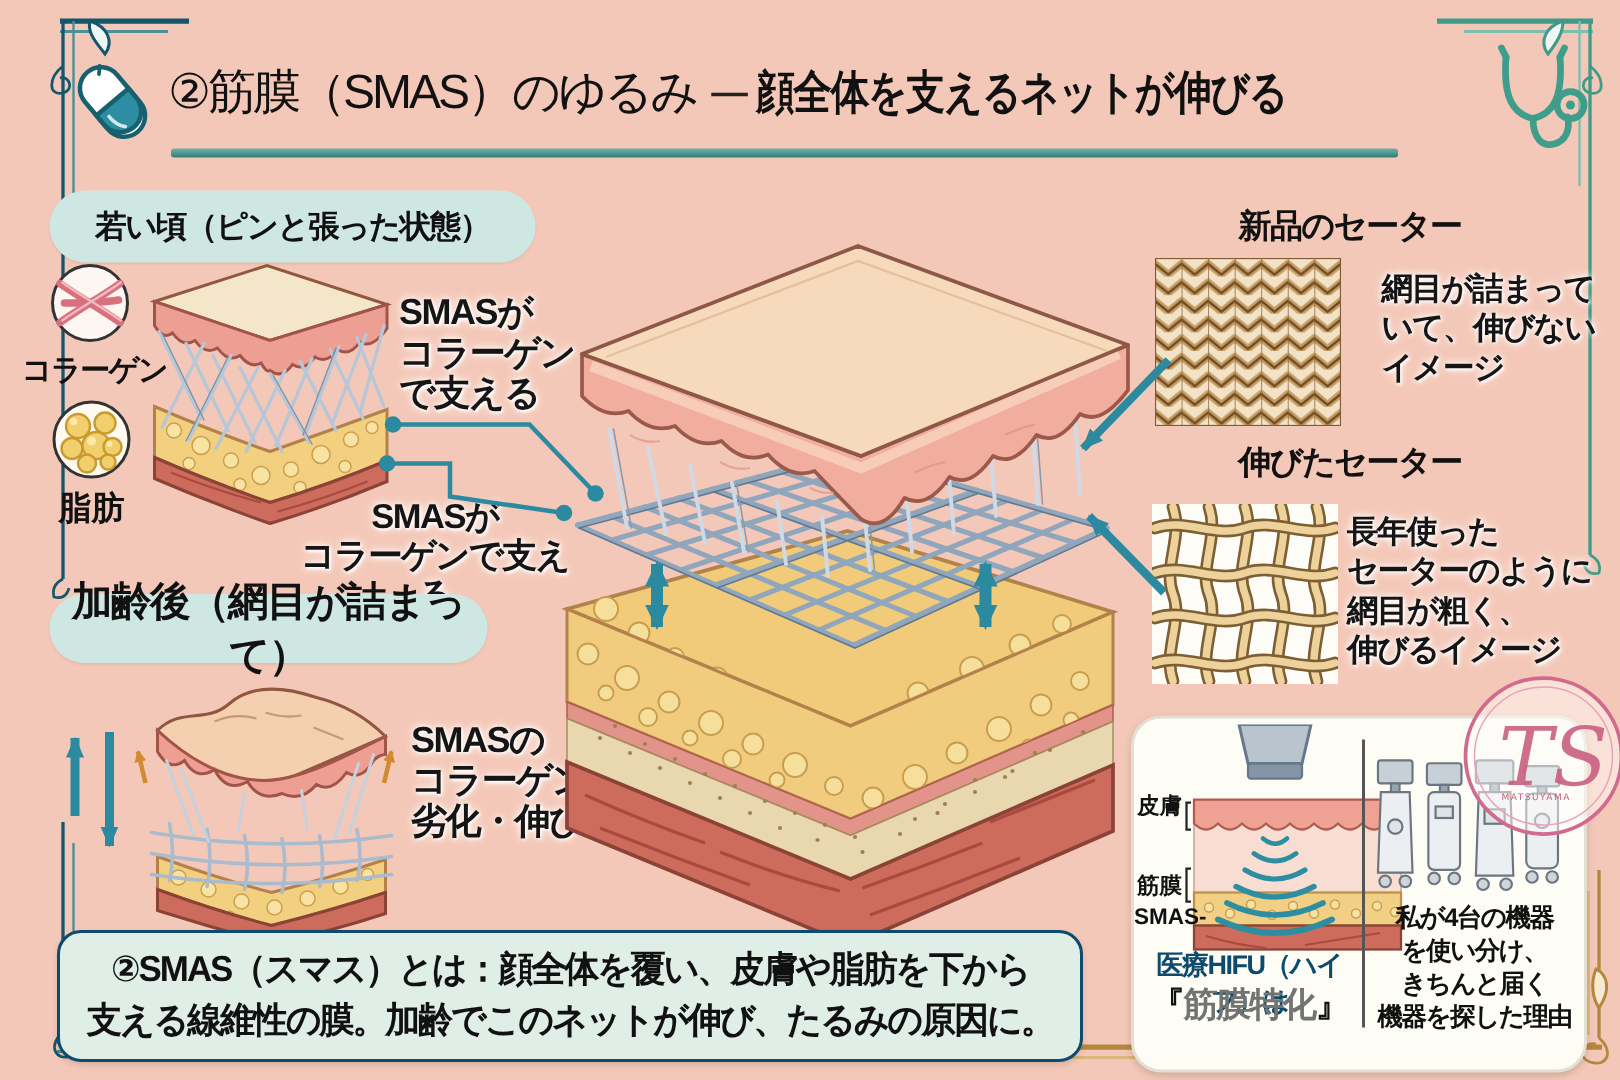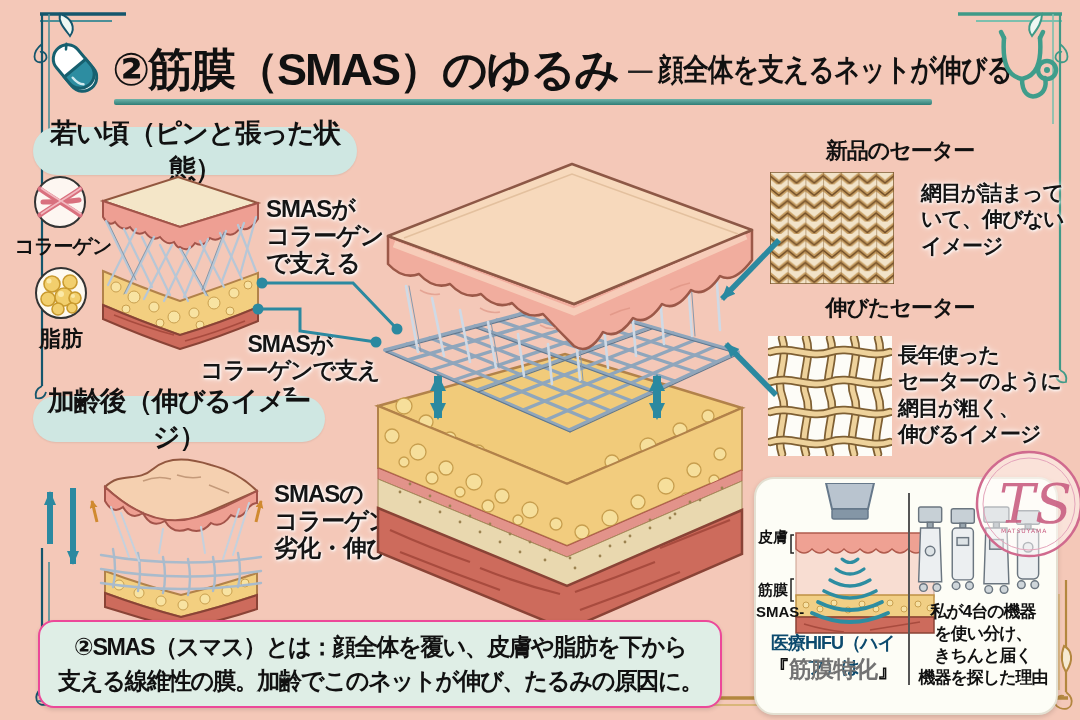--- a/index.html
+++ b/index.html
@@ -3,35 +3,35 @@
 <meta charset="utf-8">
 <style>
   html,body{margin:0;padding:0;}
   body{font-family:"Liberation Sans","DejaVu Sans",sans-serif;}
   #canvas{position:relative;width:1080px;height:720px;background:#f4c8b8;overflow:hidden;}
   .abs{position:absolute;}
   .pre{white-space:pre-line;}
   .halo{text-shadow:0 0 4px rgba(255,255,255,.95),0 0 7px rgba(255,255,255,.8),1px 1px 2px rgba(255,255,255,.9);}
   
   .title-row{left:112px;top:40px;display:flex;align-items:center;color:#111;}
-  .title-main{font-size:45px;font-weight:bold;letter-spacing:-2px;white-space:nowrap;}
+  .title-main{font-size:32px;font-weight:normal;letter-spacing:-2px;white-space:nowrap;}
   .title-dash{font-size:34px;font-weight:bold;margin:0 6px 0 10px;color:#222;}
   .title-sub{font-size:31px;font-weight:bold;white-space:nowrap;transform:scaleX(.83);transform-origin:left center;letter-spacing:-1px;}
   .underline{left:114px;top:99px;width:818px;height:6px;background:linear-gradient(180deg,#6fb3a9,#2f7d76);border-radius:2px;}
   
   .pill{background:#cfe7e2;border-radius:26px;color:#111;font-weight:bold;text-align:center;display:flex;align-items:center;justify-content:center;box-shadow:0 1px 2px rgba(0,0,0,.08);}
-  .pill-young{left:33px;top:127px;width:324px;height:48px;font-size:27px;letter-spacing:-1px;}
+  .pill-young{left:33px;top:127px;width:324px;height:48px;font-size:21px;letter-spacing:-1px;}
   .pill-aged{left:33px;top:396px;width:292px;height:46px;font-size:27px;letter-spacing:-1px;}
   .legend-label{color:#111;font-weight:bold;text-align:center;}
   .callout{color:#151515;font-weight:bold;font-size:24px;line-height:1.12;letter-spacing:-1px;}
   
   .sweater-h{color:#111;font-weight:bold;font-size:22px;text-align:center;letter-spacing:-1px;}
   .sweater-d{color:#151515;font-weight:bold;font-size:21px;line-height:1.26;letter-spacing:-1px;}
   
-  .note-box{left:38px;top:620px;width:680px;height:84px;background:#dfeee6;border:2px solid #ec4899;border-radius:16px;box-shadow:0 2px 4px rgba(0,0,0,.12);display:flex;align-items:center;justify-content:center;}
+  .note-box{left:38px;top:620px;width:680px;height:84px;background:#dfeee6;border:2px solid #0c4a6e;border-radius:16px;box-shadow:0 2px 4px rgba(0,0,0,.12);display:flex;align-items:center;justify-content:center;}
   .note-text{font-size:24px;font-weight:bold;color:#111;line-height:1.4;text-align:center;letter-spacing:-1.4px;transform:scaleX(.97);}
   
   .hifu-card{left:754px;top:477px;width:300px;height:234px;background:#fdfdf6;border:2px solid #e3e0d2;border-radius:20px;box-shadow:0 2px 5px rgba(0,0,0,.15);}
   .hifu-label{position:absolute;font-size:15px;font-weight:bold;color:#111;}
   .hifu-divider{position:absolute;left:152px;top:14px;width:2px;height:192px;background:#555;}
   .hifu-cap1{position:absolute;left:2px;top:152px;width:150px;text-align:center;font-size:18px;font-weight:bold;color:#0c4a6e;letter-spacing:-1px;}
   .hifu-cap2{position:absolute;left:2px;top:175px;width:150px;text-align:center;font-size:23px;font-weight:bold;color:#111;letter-spacing:-1px;}
   .hl-orange{color:#737373;}
   .hifu-right-text{position:absolute;left:156px;top:122px;width:142px;text-align:center;font-size:17px;font-weight:bold;color:#111;line-height:1.3;letter-spacing:-1px;}
 </style>
@@ -180,21 +180,21 @@
         <path d="M134,57 L112,115"></path>
     </g>
   </svg>
 
   <div class="abs callout pre halo" style="left:266px;top:196px;">SMASが
 コラーゲン
 で支える</div>
   <div class="abs callout pre halo" style="left:200px;top:332px;width:180px;text-align:center;font-size:23px;">SMASが
 コラーゲンで支える</div>
 
-  <div class="abs pill pill-aged">加齢後（伸びるイメージ）</div>
+  <div class="abs pill pill-aged">加齢後（網目が詰まって）</div>
 
   <svg class="abs" style="left:93px;top:437px" width="175" height="192" viewBox="0 0 175 192">
     <path d="M12,134 Q50,148 88,158 Q128,148 164,136 L164,158 Q128,170 88,180 Q50,170 12,156 Z" fill="#f3cf80" stroke="#b2824a" stroke-width="2"></path>
     <g fill="#f8e3a2" stroke="#c9a050" stroke-width="1">
       <circle cx="26" cy="148" r="5"></circle>
         <circle cx="46" cy="156" r="5"></circle>
         <circle cx="68" cy="164" r="5"></circle>
       <circle cx="90" cy="168" r="5"></circle>
         <circle cx="112" cy="162" r="5"></circle>
         <circle cx="134" cy="154" r="5"></circle>

